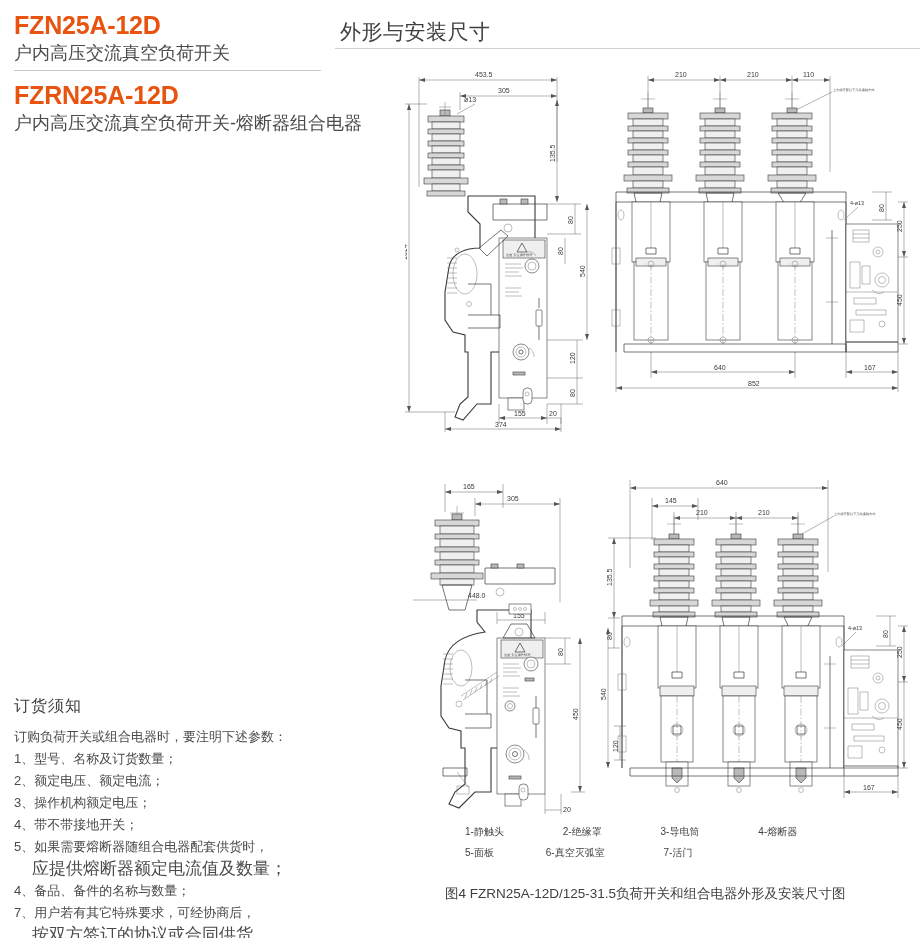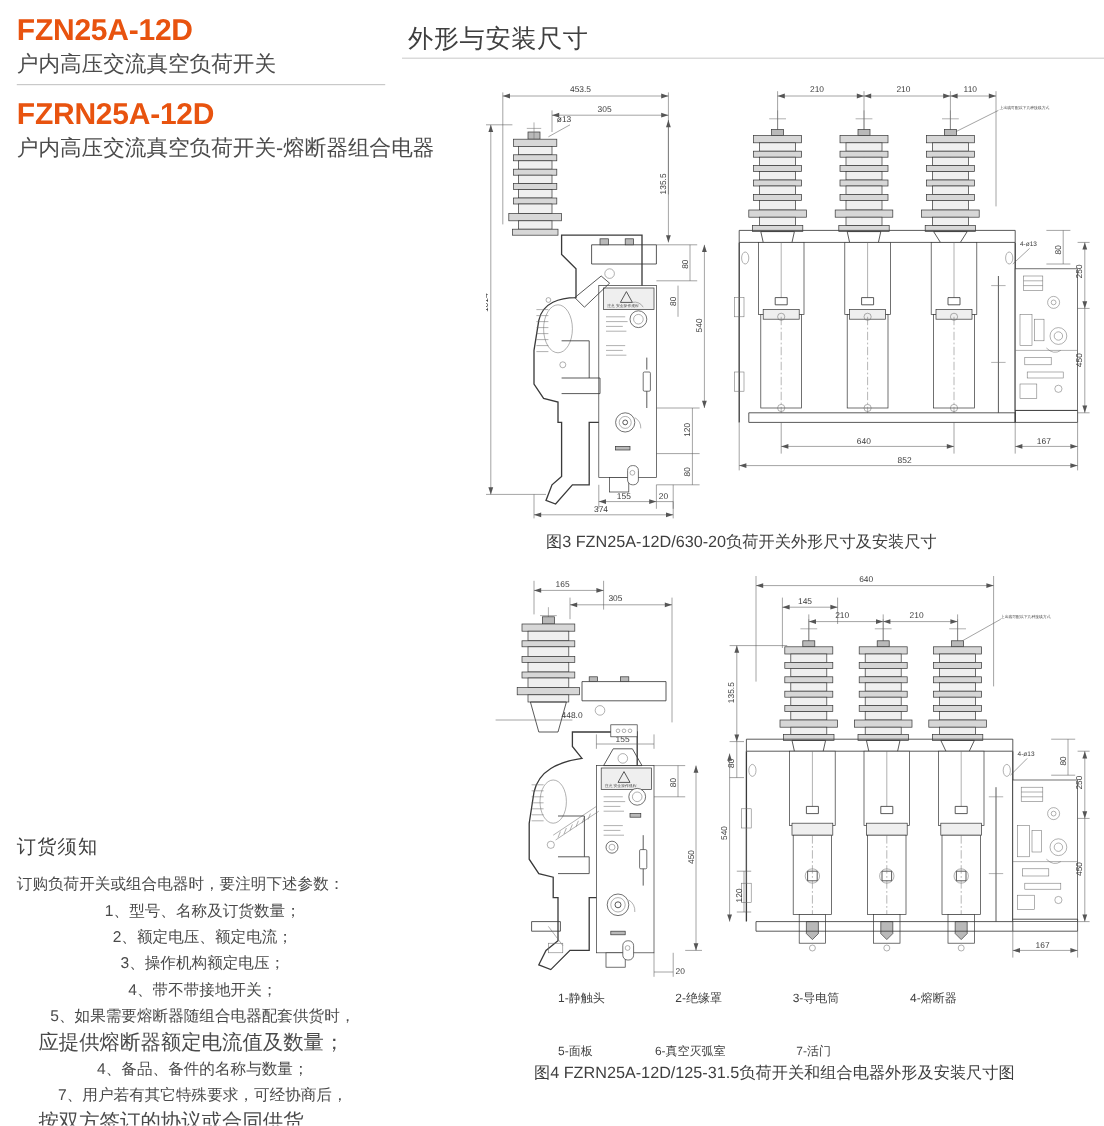--- a/index.html
+++ b/index.html
@@ -26,21 +26,21 @@
     position:absolute;left:14px;width:307px;height:1px;
     background:#c9c9c9;
   }
 
   .order-title{
     position:absolute;left:14px;top:696px;
     font-size:16px;color:#3f3f3f;font-weight:normal;letter-spacing:1px;text-align:right;
   }
   .order-list{position:absolute;left:14px;top:726px;width:310px;}
   .order-lead{font-size:13px;color:#4a4a4a;line-height:22px;white-space:nowrap;}
-  .order-item{font-size:13px;color:#4a4a4a;line-height:22px;white-space:nowrap;text-align:center;}
+  .order-item{font-size:13px;color:#4a4a4a;line-height:22px;white-space:nowrap;}
   .order-sub{font-size:17px;color:#4a4a4a;line-height:22px;white-space:nowrap;padding-left:18px;}
 
   
   .right-col{position:absolute;left:335px;top:0;width:585px;height:938px;}
   .sec-title{
     position:absolute;left:5px;top:18px;font-size:21px;color:#3f3f3f;
     letter-spacing:0.5px;
   }
   .sec-rule{position:absolute;left:0px;top:48px;width:585px;height:1px;background:#d2d2d2;}
 
@@ -480,21 +480,20 @@
           <line x1="6" y1="336" x2="288" y2="336"></line>
           <path d="M6 336 l6 -2 v4 z" fill="#555" stroke="none"></path>
           <path d="M288 336 l-6 -2 v4 z" fill="#555" stroke="none"></path>
         </g>
         <text class="dt" x="104" y="318">640</text>
         <text class="dt" x="254" y="318">167</text>
         <text class="dt" x="138" y="334">852</text>
       </svg>
     </div>
 
-    <div class="fig-cap" style="left:120px;top:443px;">图3 FZN25A-12D/630-20负荷开关外形尺寸及安装尺寸</div>
 
     <div style="position:absolute;left:70px;top:472px;">
       <svg width="190" height="350" viewBox="0 0 190 350">
 
         <g class="dim">
           <line x1="40" y1="12" x2="40" y2="40"></line>
           <line x1="98" y1="12" x2="98" y2="36"></line>
           <line x1="40" y1="20" x2="98" y2="20"></line>
           <path d="M40 20 l6 -2 v4 z" fill="#555" stroke="none"></path>
           <path d="M98 20 l-6 -2 v4 z" fill="#555" stroke="none"></path>
@@ -881,21 +880,21 @@
         <text class="dt" x="263" y="322">167</text>
       </svg>
     </div>
 
     <div class="legend" style="left:130px;top:825px;">
       <span style="width:95px;">1-静触头</span>
       <span style="width:95px;">2-绝缘罩</span>
       <span style="width:95px;">3-导电筒</span>
       <span>4-熔断器</span>
     </div>
-    <div class="legend" style="left:130px;top:846px;margin-top:23px;">
+    <div class="legend" style="left:130px;top:846px;">
       <span style="width:78px;">5-面板</span>
       <span style="width:115px;">6-真空灭弧室</span>
       <span>7-活门</span>
     </div>
 
     <div class="fig-cap" style="left:110px;top:885px;">图4 FZRN25A-12D/125-31.5负荷开关和组合电器外形及安装尺寸图</div>
 
   </div>
 </div>
 

